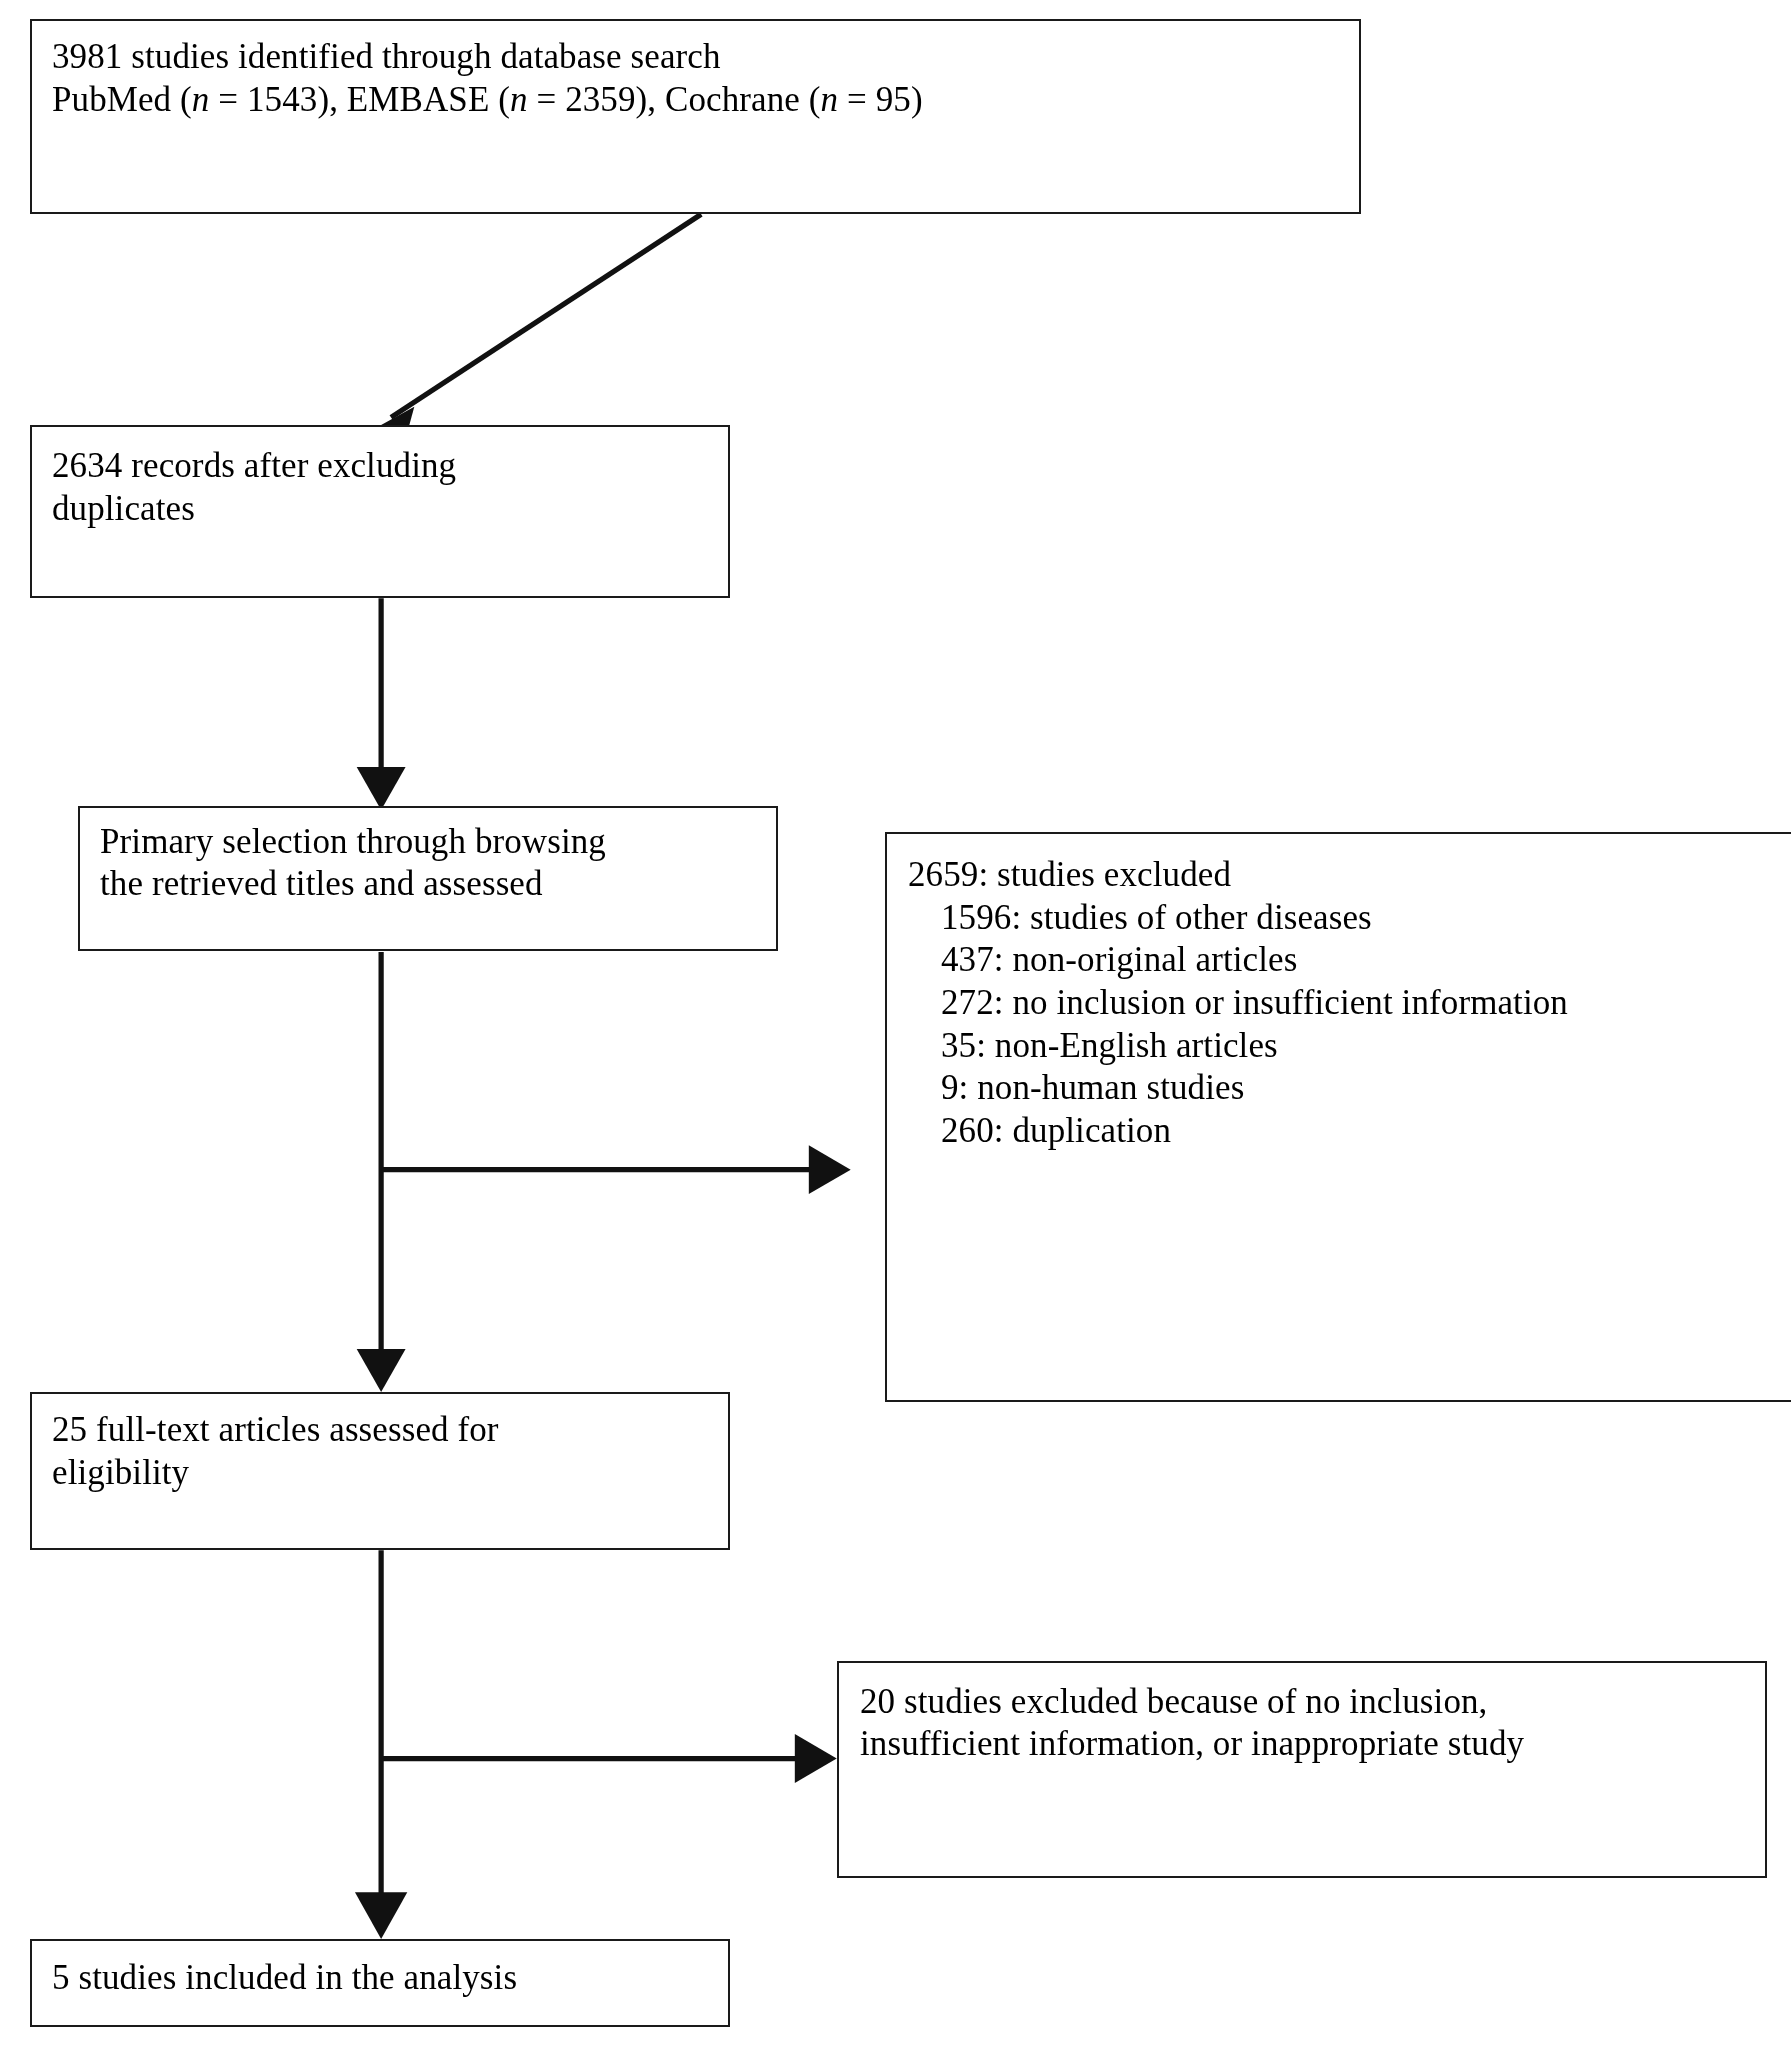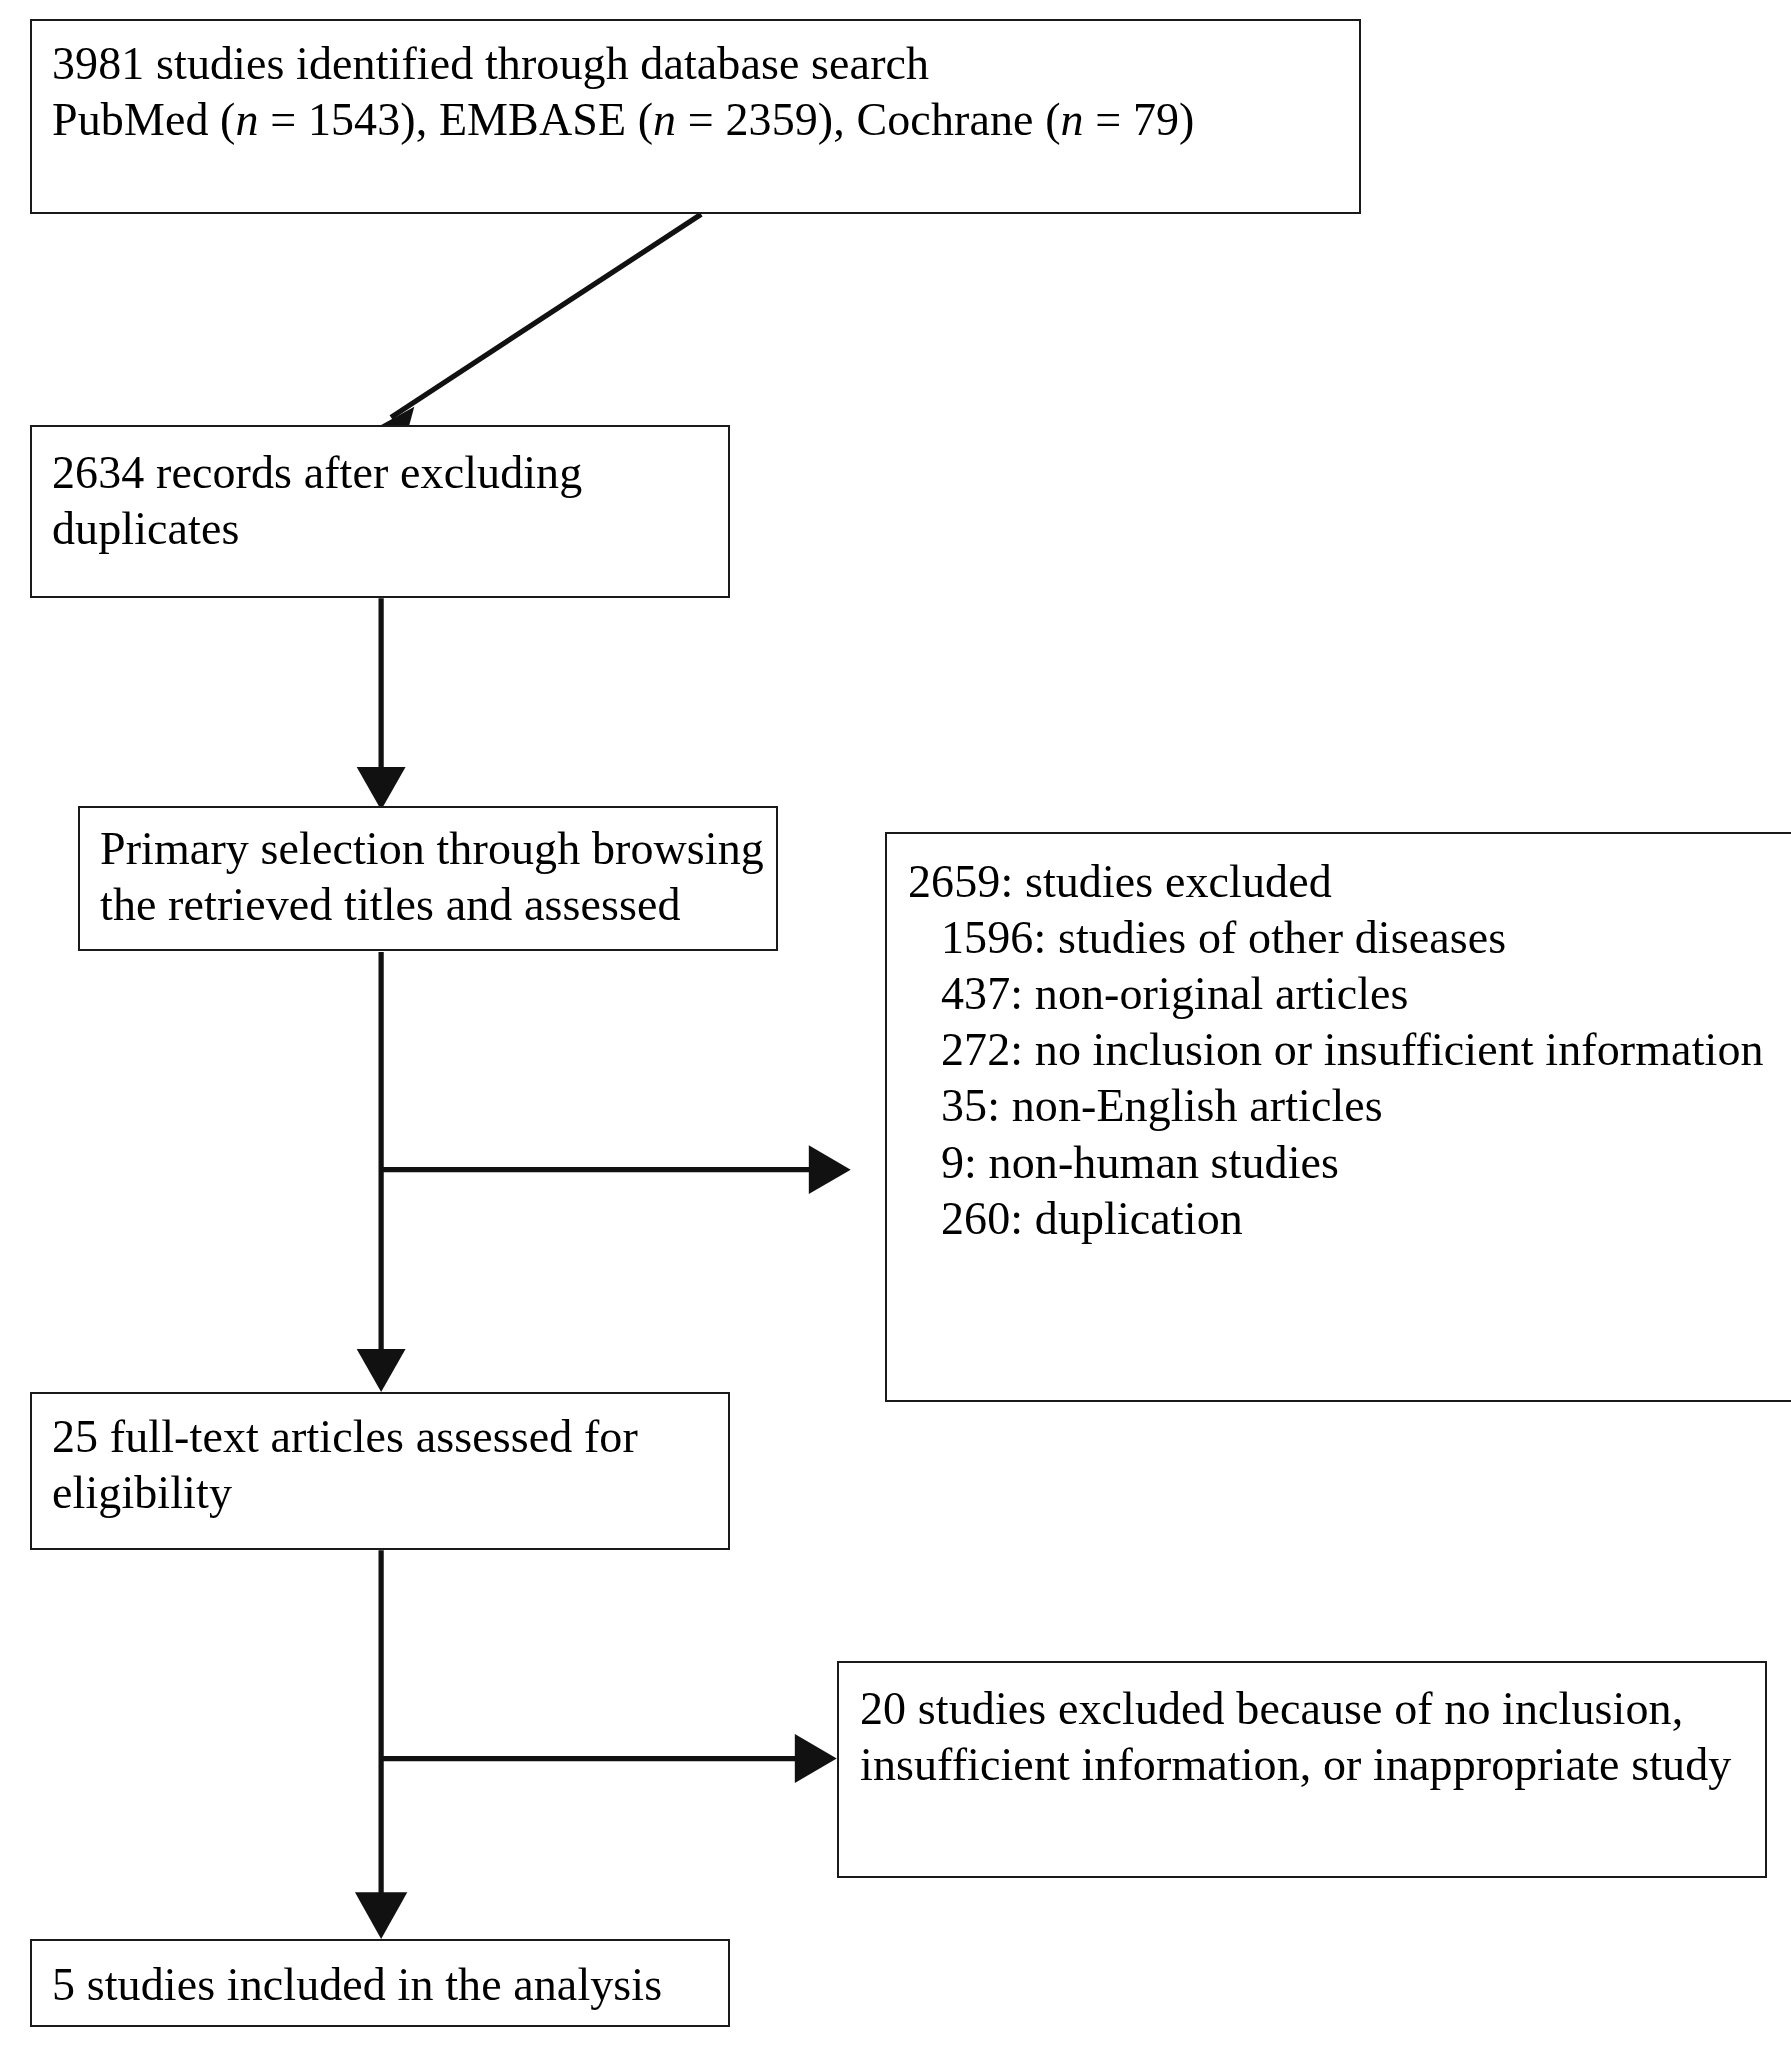--- a/index.html
+++ b/index.html
@@ -19,21 +19,21 @@
   
   .box{
     position:absolute;
     box-sizing:border-box;
     border:2.9px solid #1a1a1a;
     background:#ffffff;
     padding:15px 17.5px 11.6px 20px;
   }
   .box .line{
     display:block;
-    font-size:46px;
+    font-size:35px;
     line-height:1.22;
     white-space:pre;
     letter-spacing:0.1px;
   }
   .box .line.indent{ padding-left:33px; }
   .ital{ font-style:italic; }
 
   
   #wires{
     position:absolute;
@@ -82,21 +82,21 @@
     </g>
 
     <g>
       <line x1="655" y1="3022" x2="1408" y2="3022"></line>
       <polygon points="1438,3022 1366,2980 1366,3064"></polygon>
     </g>
   </svg>
 
   <div class="box" style="left:30px; top:19px; width:1331px; height:195px;">
     <span class="line">3981 studies identified through database search</span>
-    <span class="line"><span>PubMed (</span><span class="ital">n</span><span> = 1543), EMBASE (</span><span class="ital">n</span><span> = 2359), Cochrane (</span><span class="ital">n</span><span> = 79)</span></span>
+    <span class="line"><span>PubMed (</span><span class="ital">n</span><span> = 1543), EMBASE (</span><span class="ital">n</span><span> = 2359), Cochrane (</span><span class="ital">n</span><span> = 95)</span></span>
   </div>
 
   <div class="box" style="left:30px; top:425px; width:700px; height:173px; padding-top:18px;">
     <span class="line">2634 records after excluding</span>
     <span class="line">duplicates</span>
   </div>
 
   <div class="box" style="left:30px; top:806px; width:700px; height:145px; padding-top:12.8px;margin-left:48px;">
     <span class="line">Primary selection through browsing</span>
     <span class="line">the retrieved titles and assessed</span>

